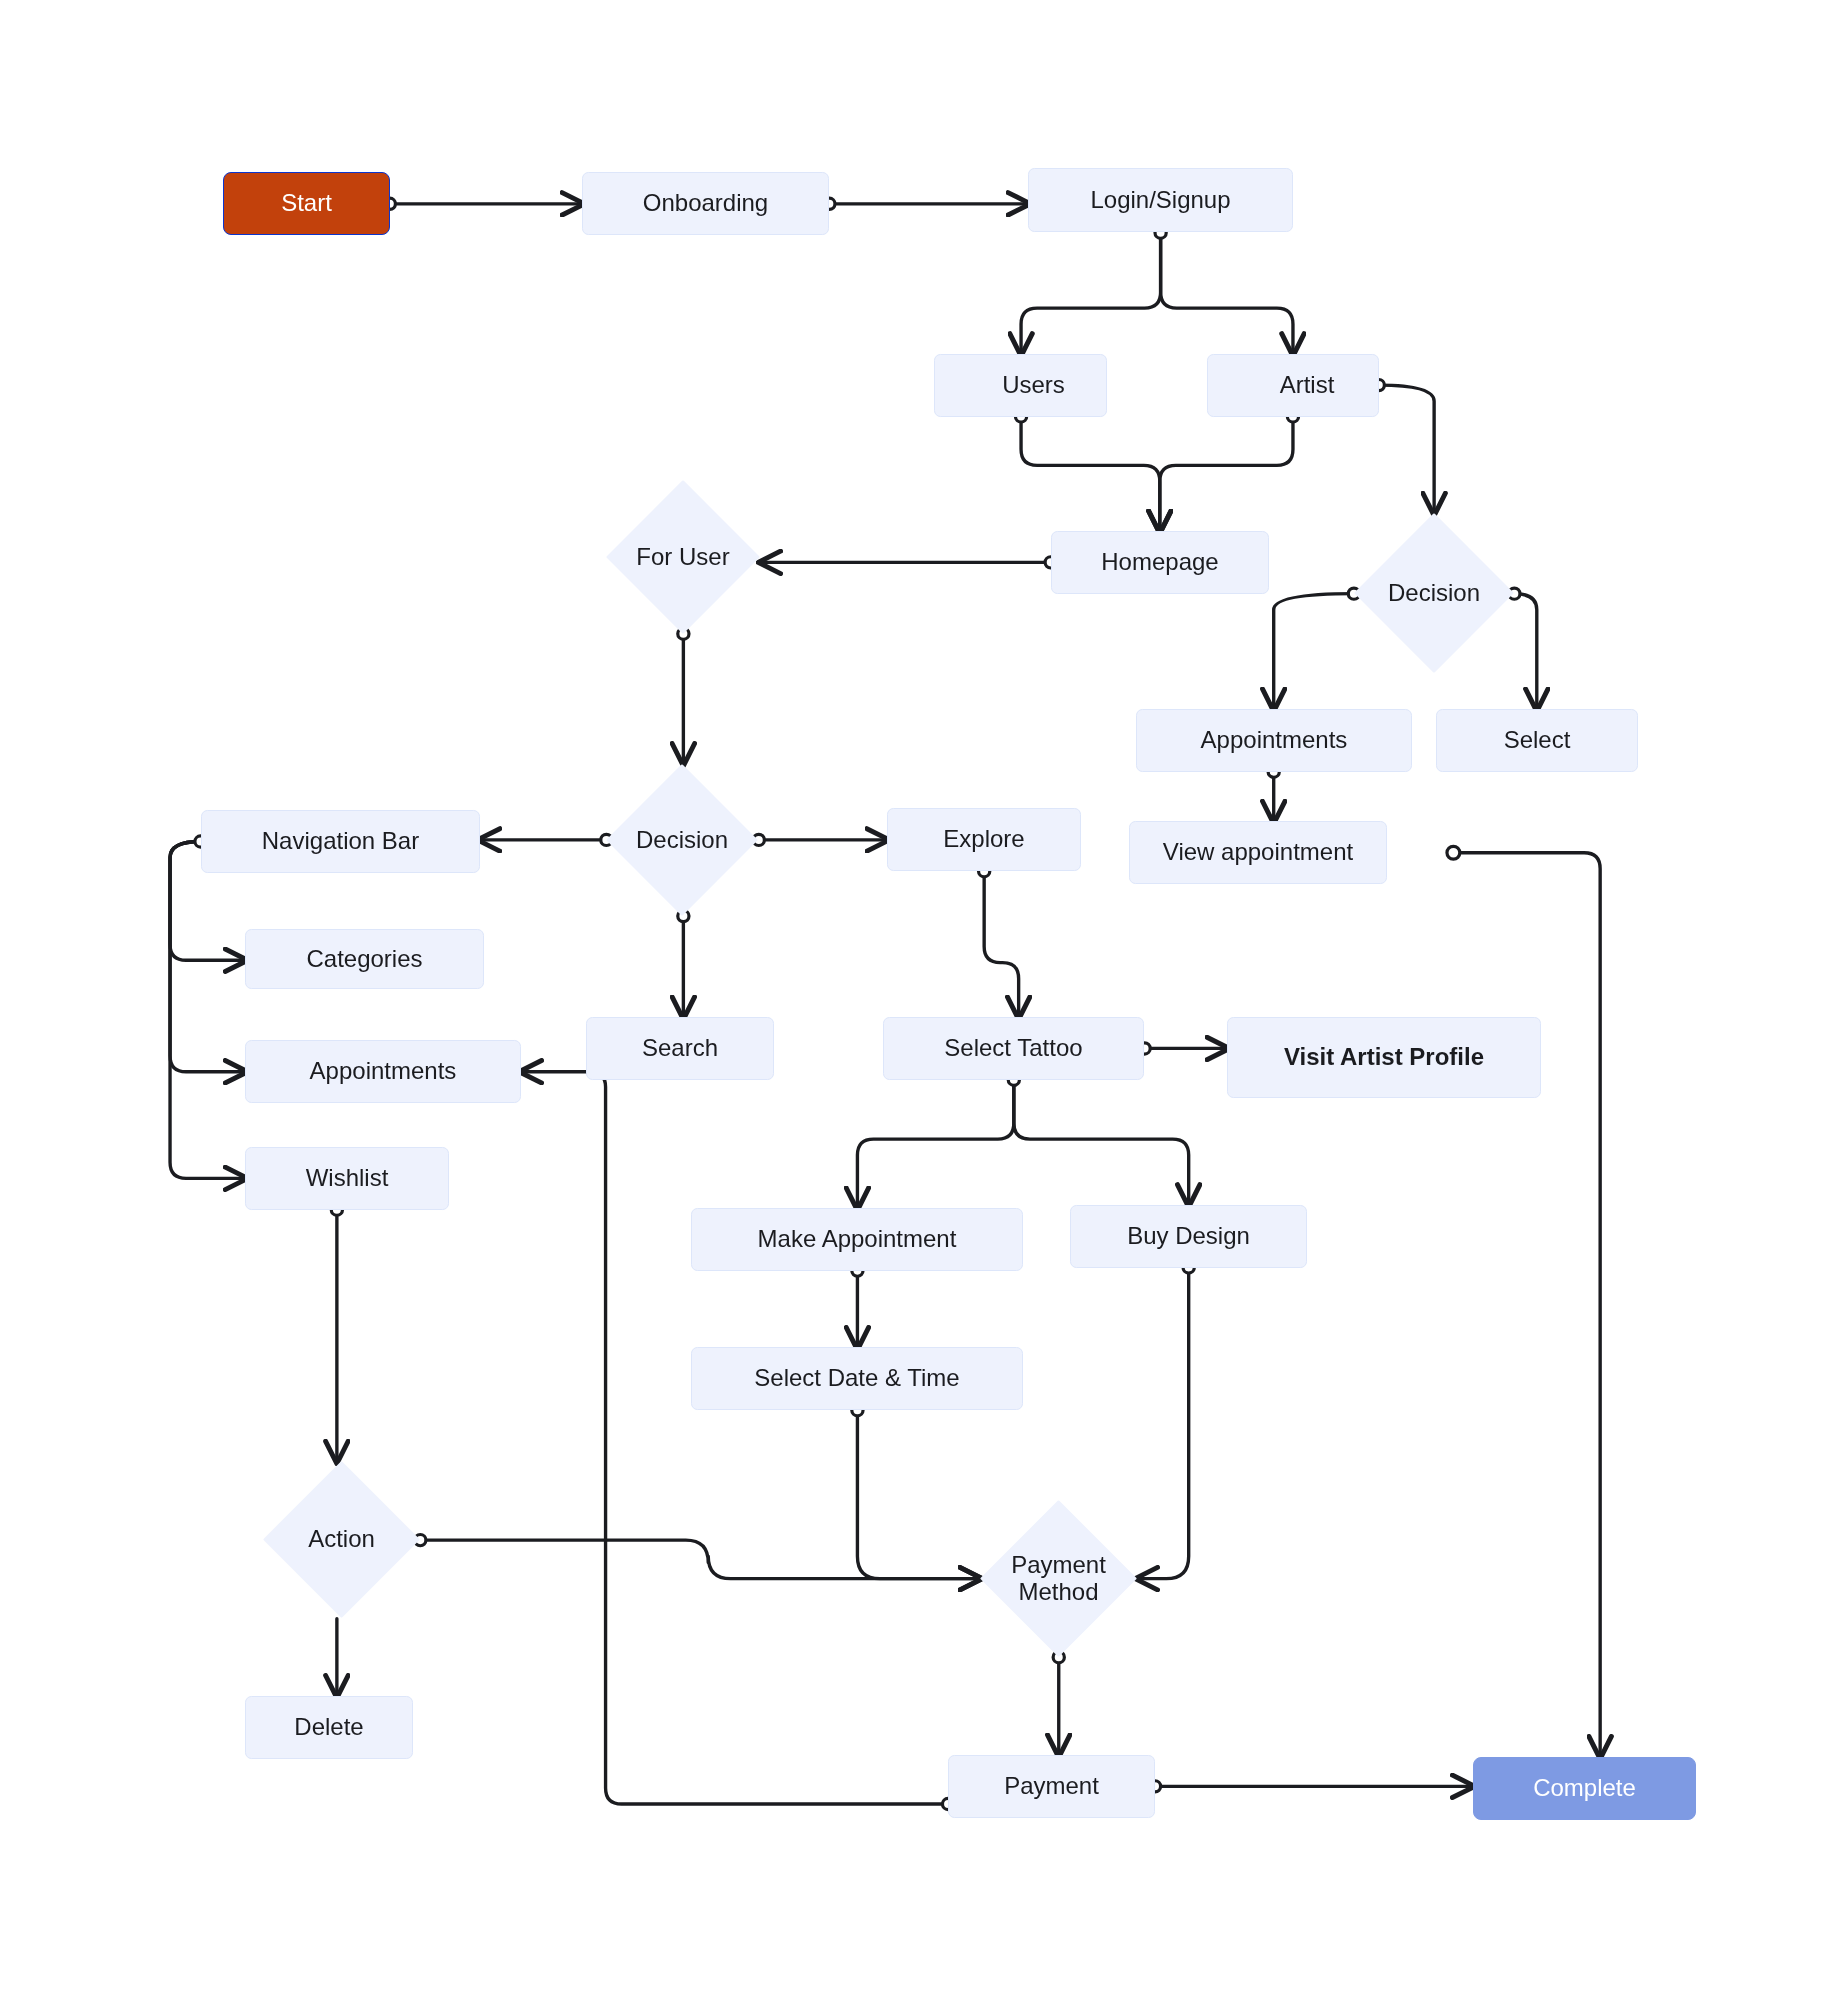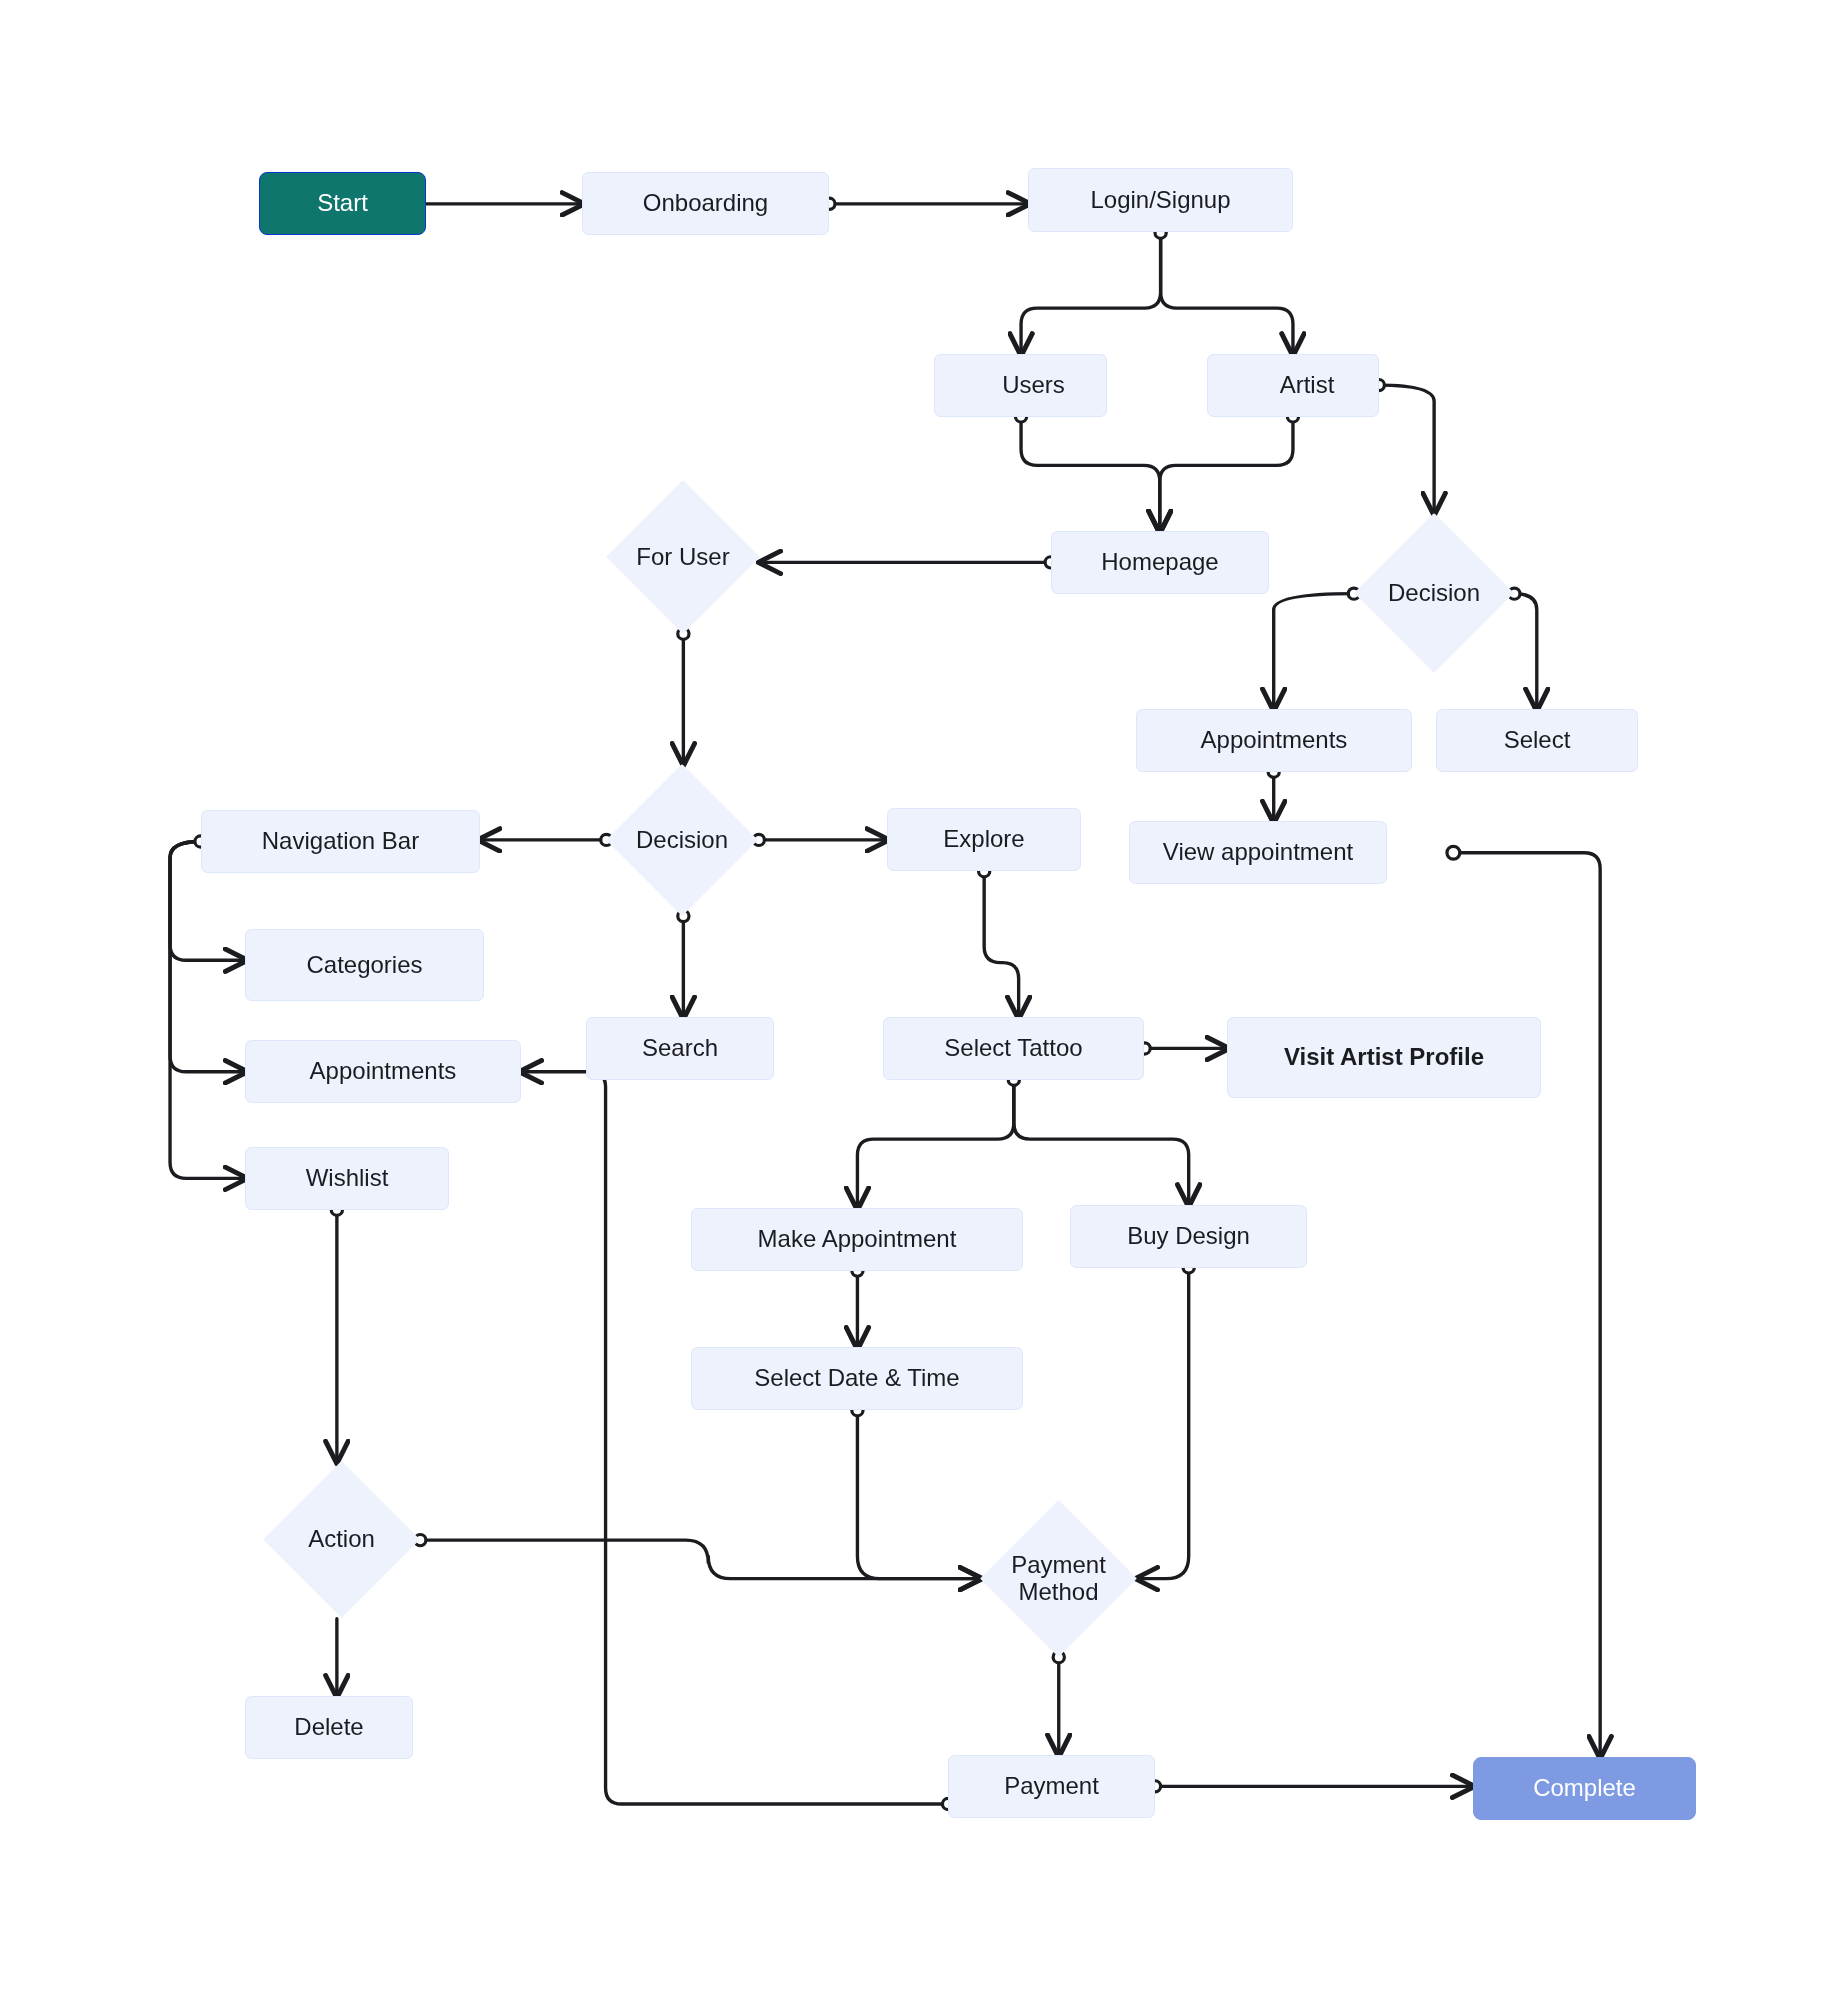--- a/index.html
+++ b/index.html
@@ -1,21 +1,21 @@
 <!DOCTYPE html>
 <html style="font-size:13px"><head>
 <meta charset="utf-8">
 <style>
   html,body{margin:0;padding:0;background:#ffffff;}
   body{font-family:"Liberation Sans","DejaVu Sans",sans-serif;}
   #canvas{position:relative;width:1848px;height:1991px;background:#ffffff;overflow:hidden;}
   #edges{position:absolute;left:0;top:0;width:1848px;height:1991px;pointer-events:none;}
   .node{position:absolute;box-sizing:border-box;display:flex;align-items:center;justify-content:center;text-align:center;}
   .rect{background:#eef2fd;border:0.8px solid #dde6fa;border-radius:6.4px;color:#1b1c20;font-size:24px;line-height:1.12;padding:3.2px 8px;}
-  .rect.start{background:#0f766e;border-color:#0a35ce;color:#ffffff;border-radius:8px;margin-left:36px;}
+  .rect.start{background:#c2410c;border-color:#0a35ce;color:#ffffff;border-radius:8px;}
   .rect.complete{background:#7e9ae3;border-color:#7e9ae3;color:#ffffff;border-radius:8px;}
   .diamond{color:#1b1c20;font-size:24px;line-height:1.12;}
   .diamond .dshape{position:absolute;left:0;top:0;width:100%;height:100%;background:#eef2fd;transform:rotate(45deg) scale(0.7071);border-radius:1.6px;}
   .diamond .dlabel{position:relative;z-index:2;width:100%;}
 </style>
 </head>
 <body>
 
 <div id="canvas">
 
@@ -165,21 +165,21 @@
     <div class="dshape"></div>
     <div class="dlabel">Decision</div>
   </div>
 
   <div class="node rect" style="left:201px;top:810px;width:279px;height:63px;">
       <span>Navigation Bar</span>
     </div>
   <div class="node rect" style="left:887px;top:808px;width:194px;height:63px;">
       <span>Explore</span>
     </div>
-  <div class="node rect" style="left:245px;top:929px;width:239px;height:72px;">
+  <div class="node rect" style="left:245px;top:929px;width:239px;height:60px;">
       <span>Categories</span>
     </div>
   <div class="node rect" style="left:586px;top:1017px;width:188px;height:63px;">
       <span>Search</span>
     </div>
   <div class="node rect" style="left:883px;top:1017px;width:261px;height:63px;">
       <span>Select Tattoo</span>
     </div>
   <div class="node rect" style="left:1227px;top:1017px;width:314px;height:81px;font-weight:bold;">
       <span>Visit Artist Profile</span>

